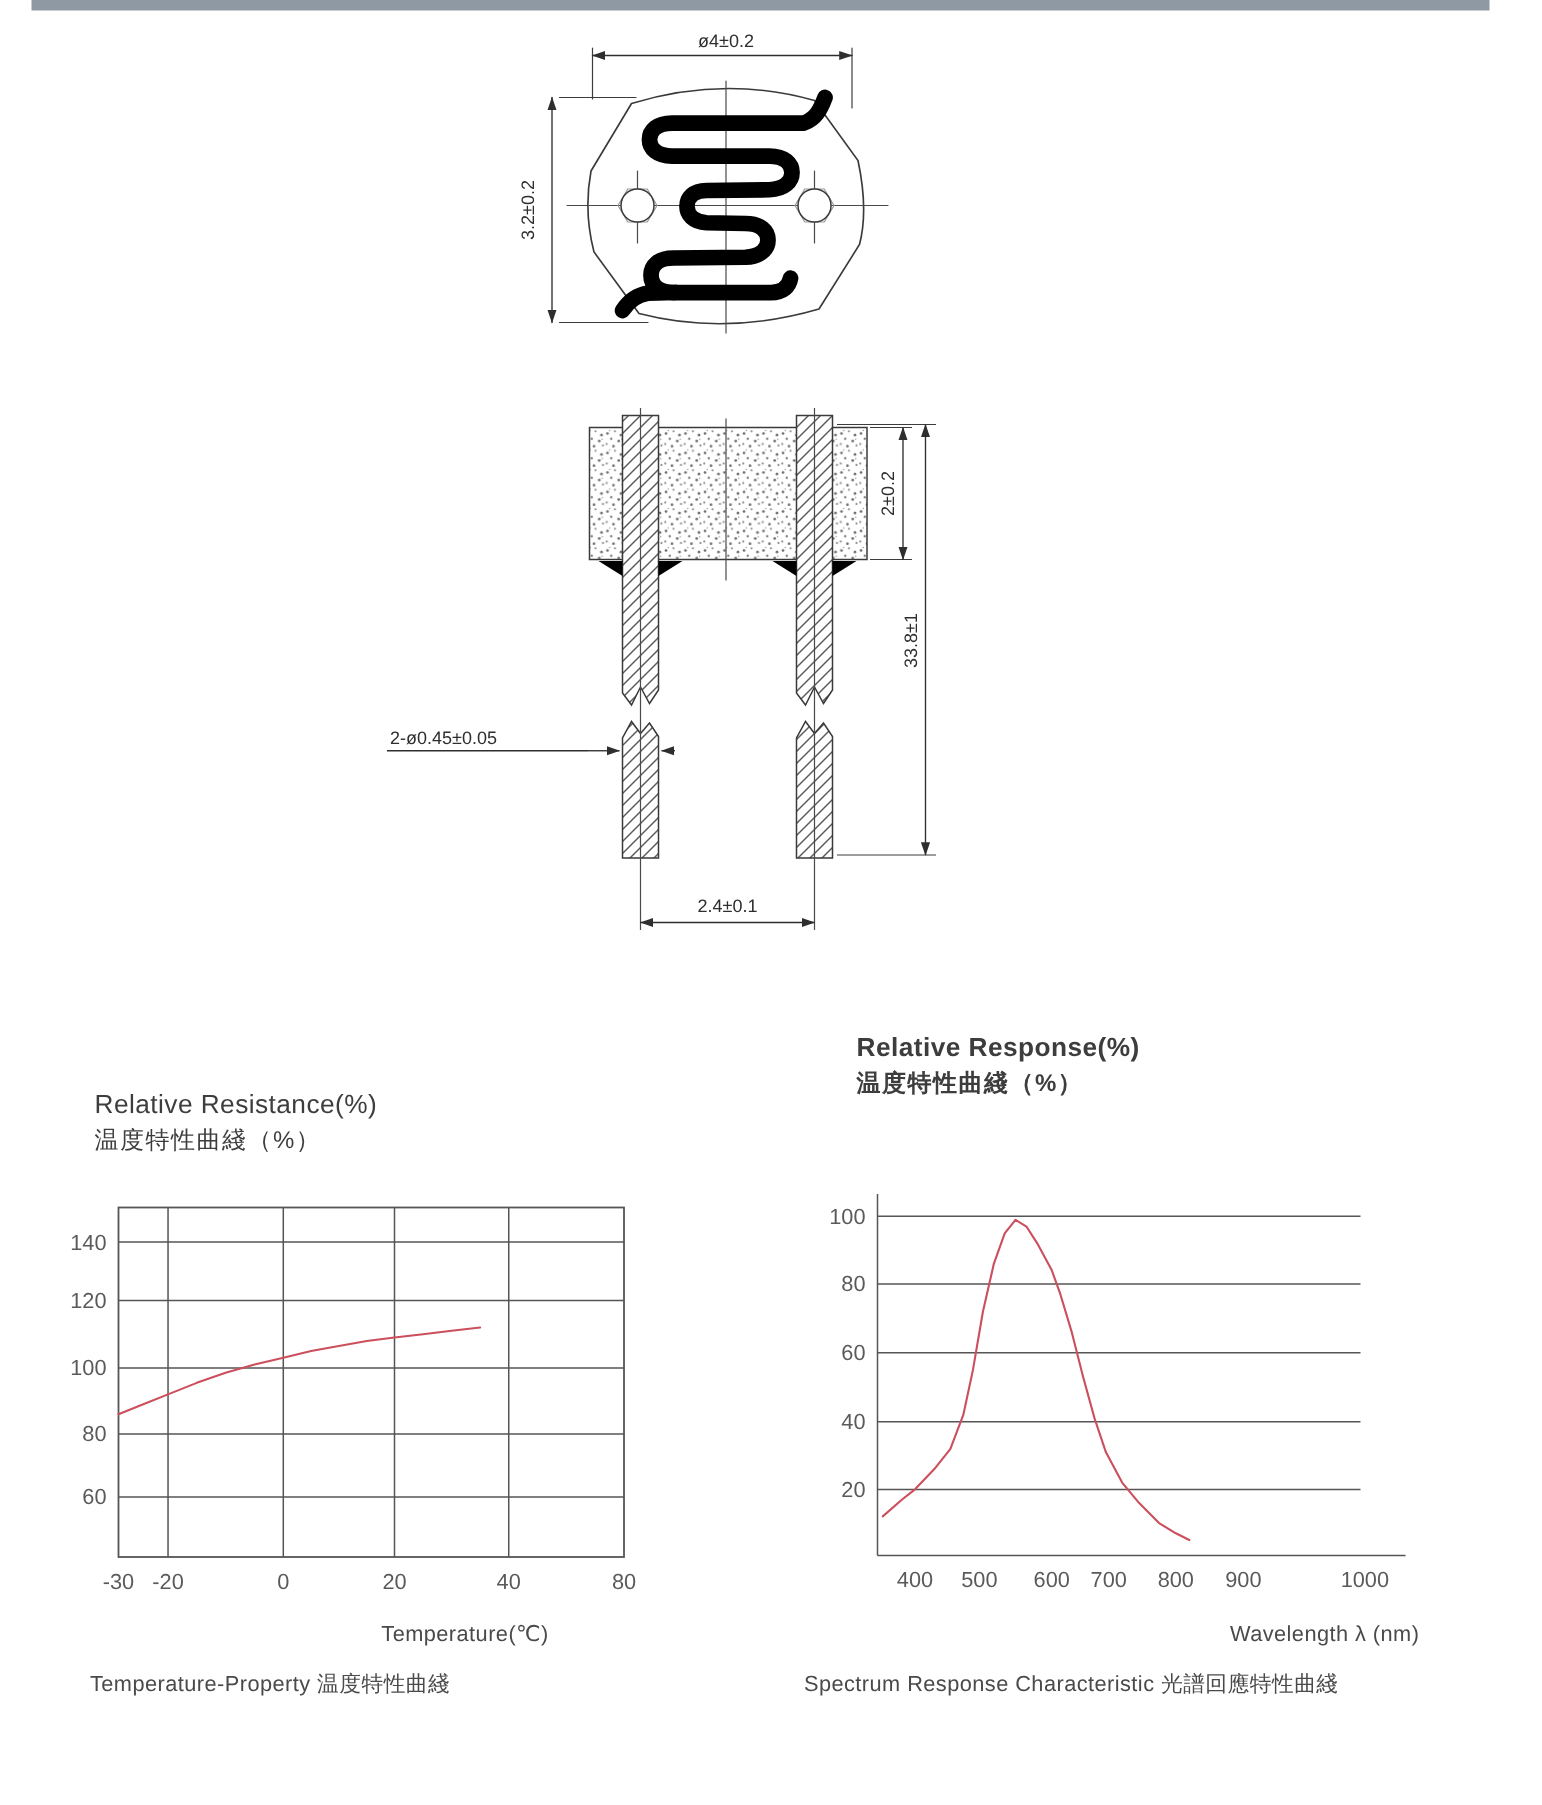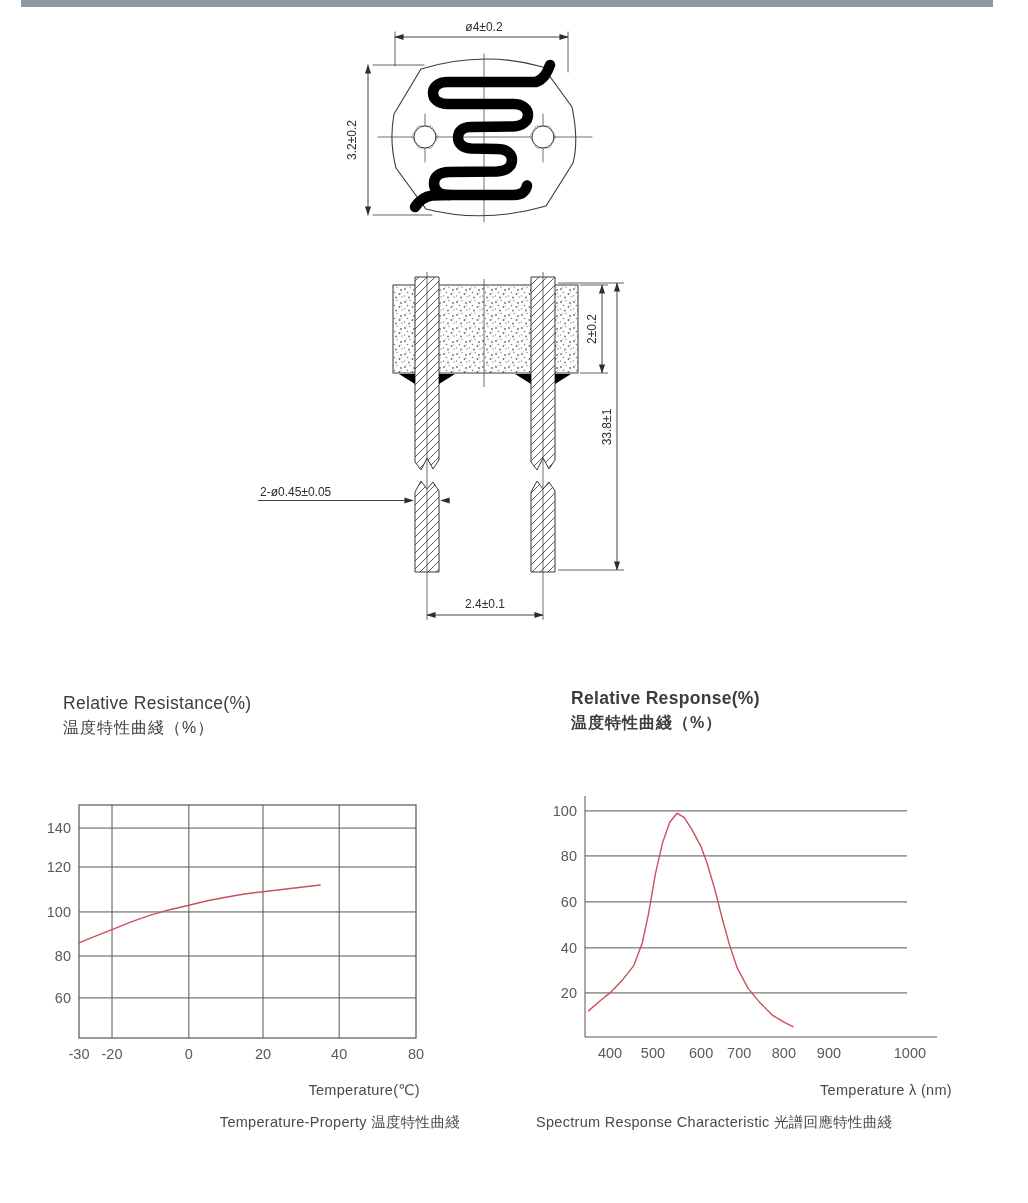--- a/index.html
+++ b/index.html
@@ -5,27 +5,27 @@
   html,body{margin:0;padding:0;background:#fff;}
   body{width:1028px;height:1203px;position:relative;font-family:"Liberation Sans","DejaVu Sans",sans-serif;overflow:hidden;}
   .topbar{position:absolute;left:21px;top:0;width:972px;height:7px;background:#8f99a3;}
   .drawing-svg{position:absolute;left:0;top:0;}
   .chart-svg{position:absolute;top:780px;}
   #chart-left{left:0;}
   #chart-right{left:520px;}
   .chart-title{position:absolute;color:#3d3d3d;line-height:1.45;}
   .chart-title .en{font-size:17.5px;letter-spacing:0.3px;}
   .chart-title .zh{font-size:16px;letter-spacing:1px;}
-  #title-left{left:63px;top:691px;}
+  #title-left{left:63px;top:724px;}
   #title-right{left:571px;top:686px;font-weight:bold;}
   .axis-caption{position:absolute;font-size:14.5px;color:#4a4a4a;letter-spacing:0.3px;}
-  #xlabel-left{left:200px;top:1082px;width:220px;text-align:right;}
+  #xlabel-left{left:200px;top:1082px;width:220px;text-align:center;}
   #xlabel-right{left:820px;top:1082px;}
   .bottom-caption{position:absolute;font-size:14.5px;color:#4a4a4a;letter-spacing:0.3px;}
-  #caption-left{left:60px;top:1113px;width:400px;text-align:right;}
+  #caption-left{left:60px;top:1113px;width:400px;text-align:left;}
   #caption-right{left:536px;top:1113px;}
   text.dimtxt{font-family:"Liberation Sans","DejaVu Sans",sans-serif;font-size:12px;fill:#2e2e2e;}
 </style>
 </head>
 <body>
 
 <div class="topbar"></div>
 
 <svg class="drawing-svg" width="1028" height="660" viewBox="0 0 1028 660">
   <defs>
@@ -196,15 +196,15 @@
     <text x="132.936" y="278" fill="#5a5a5a" font-size="14.5" text-anchor="middle" font-family="&quot;Liberation Sans&quot;,&quot;DejaVu Sans&quot;,sans-serif">500</text>
     <text x="181.16000000000003" y="278" fill="#5a5a5a" font-size="14.5" text-anchor="middle" font-family="&quot;Liberation Sans&quot;,&quot;DejaVu Sans&quot;,sans-serif">600</text>
     <text x="219.176" y="278" fill="#5a5a5a" font-size="14.5" text-anchor="middle" font-family="&quot;Liberation Sans&quot;,&quot;DejaVu Sans&quot;,sans-serif">700</text>
     <text x="263.88" y="278" fill="#5a5a5a" font-size="14.5" text-anchor="middle" font-family="&quot;Liberation Sans&quot;,&quot;DejaVu Sans&quot;,sans-serif">800</text>
     <text x="308.936" y="278" fill="#5a5a5a" font-size="14.5" text-anchor="middle" font-family="&quot;Liberation Sans&quot;,&quot;DejaVu Sans&quot;,sans-serif">900</text>
     <text x="389.896" y="278" fill="#5a5a5a" font-size="14.5" text-anchor="middle" font-family="&quot;Liberation Sans&quot;,&quot;DejaVu Sans&quot;,sans-serif">1000</text>
     <path d="M68.5 230.9 L81.4 219.7 L90.0 212.9 L102.9 199.4 L113.6 185.9 L122.2 163.3 L128.6 133.4 L135.3 94.3 L142.6 62.4 L149.8 42.2 L157.0 33.2 L164.3 37.7 L171.5 48.9 L181.2 66.9 L186.9 82.8 L194.5 108.1 L202.1 138.0 L209.7 165.6 L217.3 188.2 L228.1 208.4 L239.3 221.9 L252.7 235.4 L263.9 242.2 L272.9 246.7" fill="none" stroke="#cb4f5c" stroke-width="1.4" stroke-linejoin="round" stroke-linecap="round"></path>
   </svg>
 
 <div class="axis-caption" id="xlabel-left">Temperature(℃)</div>
-<div class="axis-caption" id="xlabel-right">Temperature λ (nm)</div>
+<div class="axis-caption" id="xlabel-right">Wavelength λ (nm)</div>
 <div class="bottom-caption" id="caption-left">Temperature-Property 温度特性曲綫</div>
 <div class="bottom-caption" id="caption-right">Spectrum Response Characteristic 光譜回應特性曲綫</div>
 
 </body></html>

